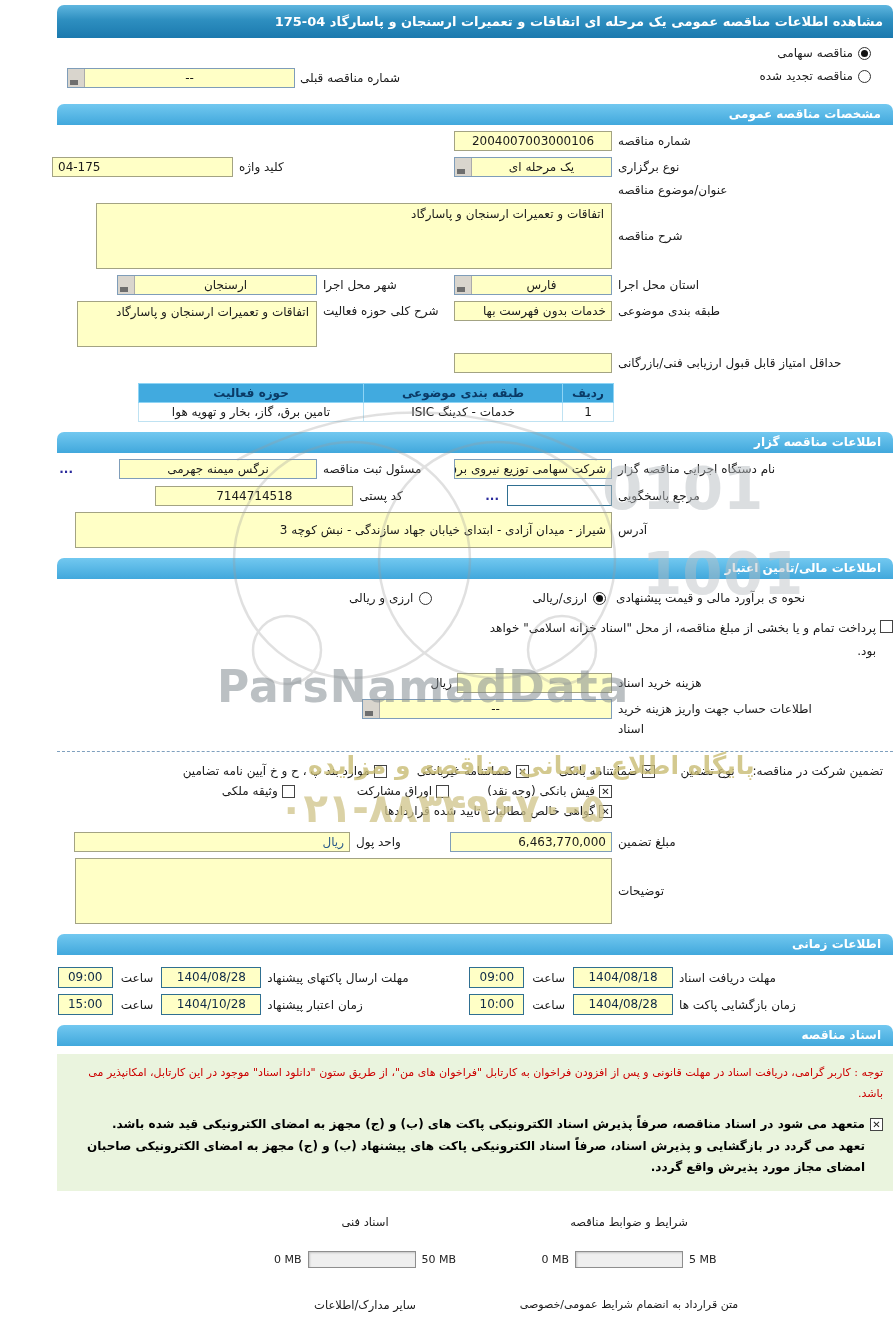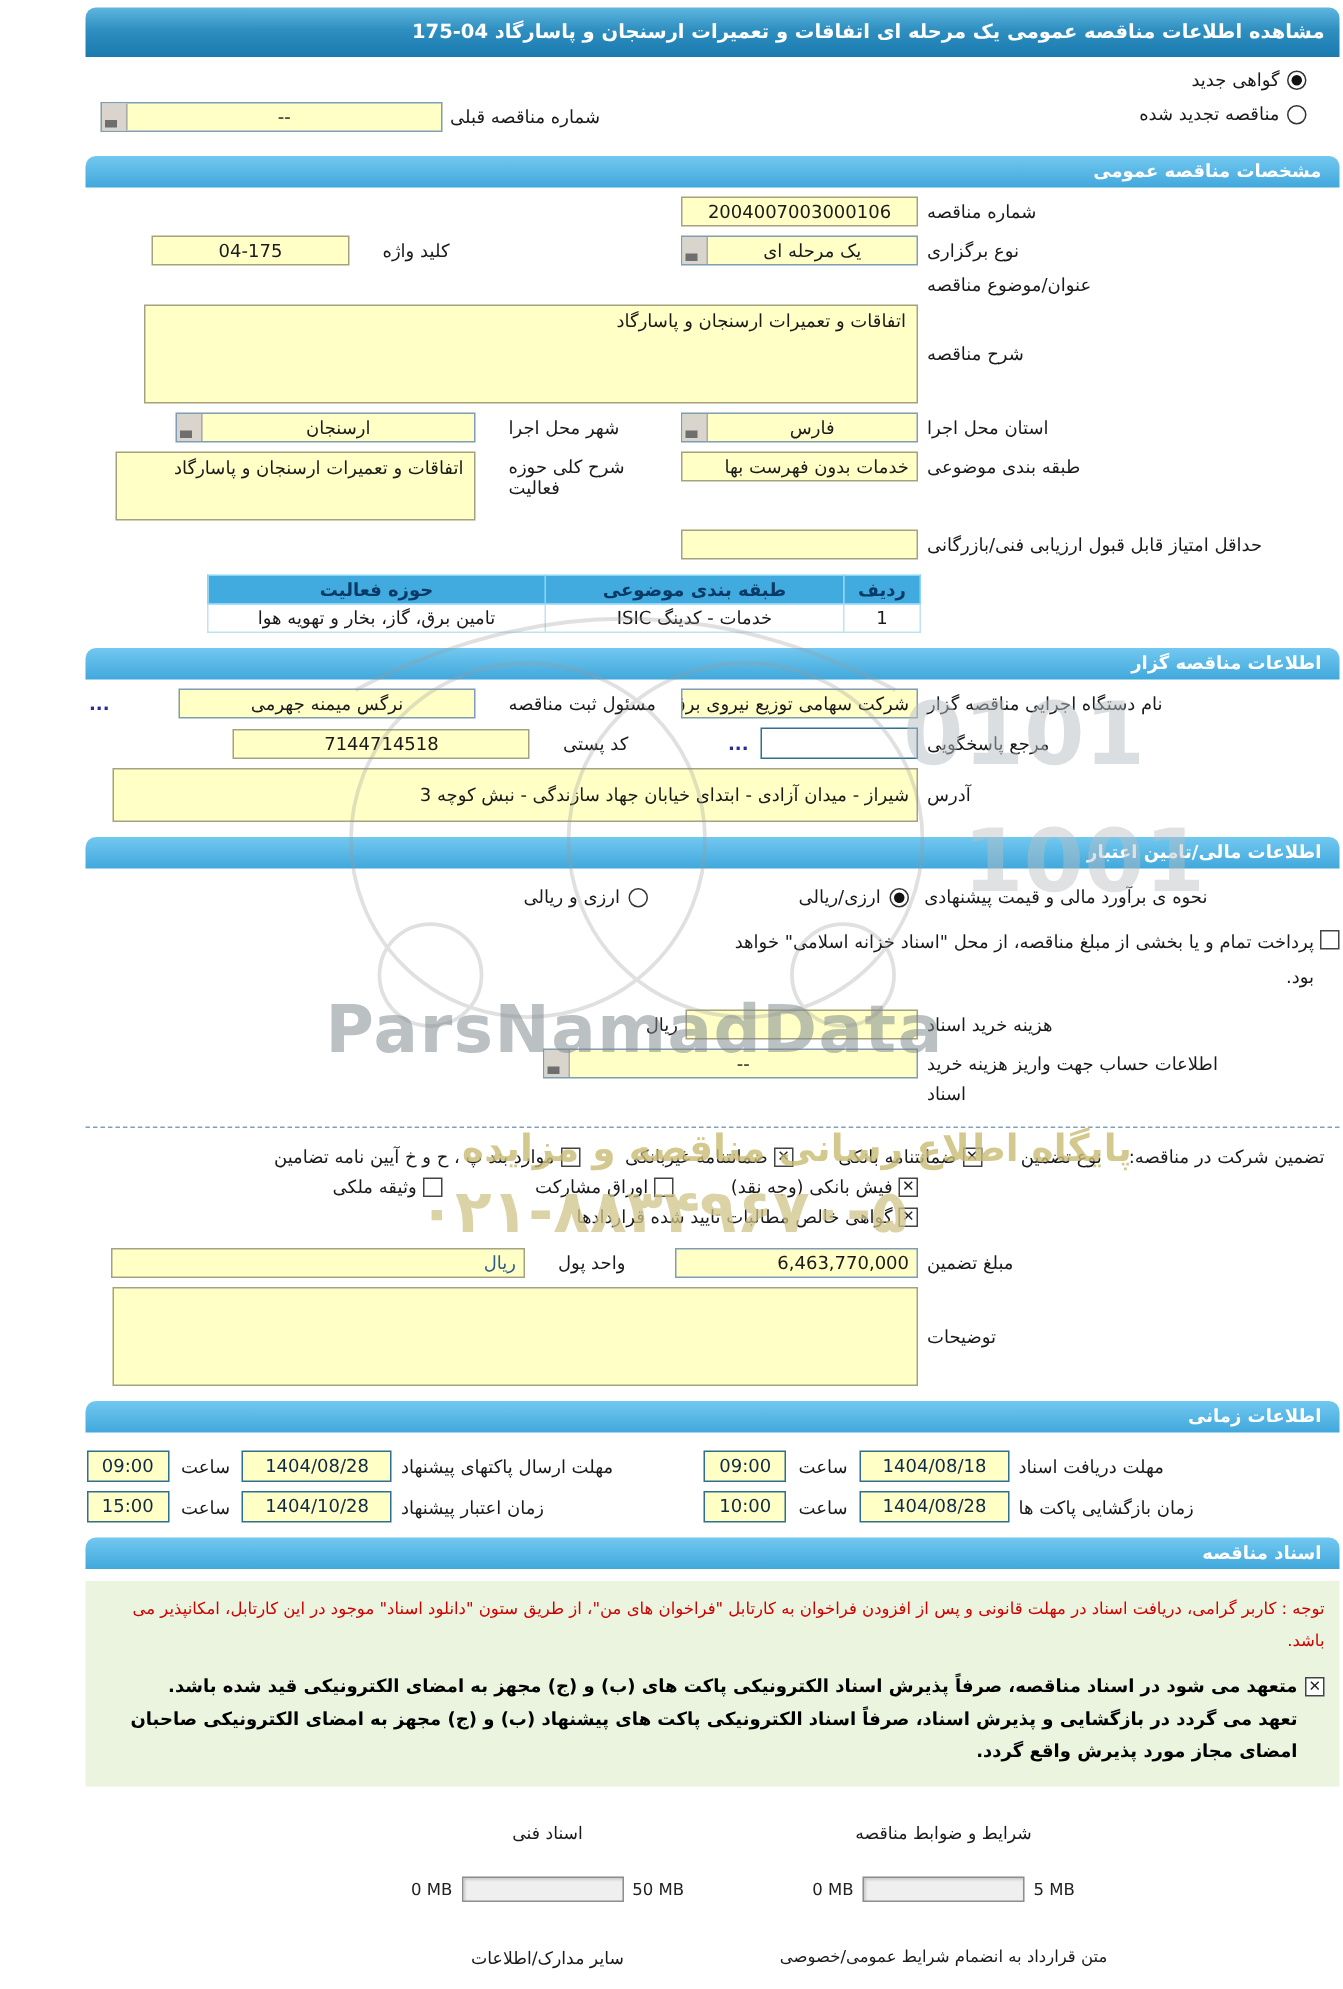--- a/index.html
+++ b/index.html
@@ -14,21 +14,21 @@
   .radio{width:13px;height:13px;border:1px solid #333;border-radius:50%;background:#fff;
          display:inline-block;position:relative;flex:none;box-sizing:border-box;}
   .radio.on::after{content:"";position:absolute;left:2px;top:2px;right:2px;bottom:2px;background:#111;border-radius:50%;}
   .rlbl{margin-right:5px;}
   .prevgrp{display:flex;align-items:center;margin-bottom:4px;}
   .plbl{margin-left:5px;}
   .secbar{height:21px;line-height:21px;padding:0 12px;color:#fff;font-weight:bold;font-size:12px;
           background:linear-gradient(180deg,#72C8F0,#41A8DC);border-radius:7px 7px 0 0;margin-top:10px;}
   .frow{display:flex;align-items:center;margin:6px 0;position:relative;}
   .lblA{width:281px;flex:none;text-align:left;padding-left:6px;box-sizing:border-box;}
-  .lblB{flex:none;text-align:left;padding-left:22px;box-sizing:border-box;}
+  .lblB{flex:none;text-align:left;padding-left:6px;box-sizing:border-box;}
   .yfld{background:#FFFFC6;border:1px solid #A3A383;height:20px;line-height:18px;padding:0 5px;
         box-sizing:border-box;overflow:hidden;white-space:nowrap;flex:none;}
   .ytext{background:#FFFFC6;border:1px solid #A3A383;padding:3px 7px;box-sizing:border-box;flex:none;}
   .center{text-align:center;}
   .combo{background:#FFFFC6;border:1px solid #7F9DB9;height:20px;box-sizing:border-box;display:flex;flex:none;}
   .cval{flex:1;text-align:center;line-height:18px;overflow:hidden;white-space:nowrap;}
   .dd{width:16px;flex:none;background:#D9D5CD;border-right:1px solid #ABABAB;position:relative;}
   .dd::after{content:"";position:absolute;left:2px;bottom:2px;width:8px;height:5px;background:#6E6E6E;}
   .datef{background:#FFFFC6;border:1px solid #2F6F91;height:21px;line-height:19px;text-align:center;
          box-sizing:border-box;color:#0E2A47;flex:none;}
@@ -82,21 +82,21 @@
   <div class="wm wm-brand">ParsNamadData</div>
   <div class="wm wm-fa">پایگاه اطلاع رسانی مناقصه و مزایده</div>
   <div class="wm wm-phone">۰۲۱-۸۸۳۴۹۶۷۰-۵</div>
 
   <div class="titlebar">مشاهده اطلاعات مناقصه عمومی یک مرحله ای اتفاقات و تعمیرات ارسنجان و پاسارگاد 04-175</div>
 
   <div class="toprow">
     <div>
       <div class="radioline">
         <span class="radio on"></span>
-        <span class="rlbl">گواهی جدید</span>
+        <span class="rlbl">مناقصه سهامی</span>
       </div>
       <div class="radioline">
         <span class="radio"></span>
         <span class="rlbl">مناقصه تجدید شده</span>
       </div>
     </div>
     <div class="prevgrp">
       <span class="plbl">شماره مناقصه قبلی</span>
       <div class="combo" style="width:228px">
         <span class="cval">--</span>
@@ -112,21 +112,21 @@
     <div class="yfld center" style="width:158px">2004007003000106</div>
   </div>
 
   <div class="frow">
     <div class="lblA">نوع برگزاری</div>
     <div class="combo" style="width:158px">
       <span class="cval">یک مرحله ای</span>
       <span class="dd"></span>
     </div>
     <div class="lblB" style="width:221px">کلید واژه</div>
-    <div class="yfld" style="width:132px;text-align:center">04-175</div>
+    <div class="yfld" style="width:181px;text-align:left">04-175</div>
   </div>
 
   <div class="frow">
     <div class="lblA">عنوان/موضوع مناقصه</div>
   </div>
 
   <div class="frow" style="align-items:center">
     <div class="lblA">شرح مناقصه</div>
     <div class="ytext" style="width:516px;height:66px;text-align:right">اتفاقات و تعمیرات ارسنجان و پاسارگاد</div>
   </div>

